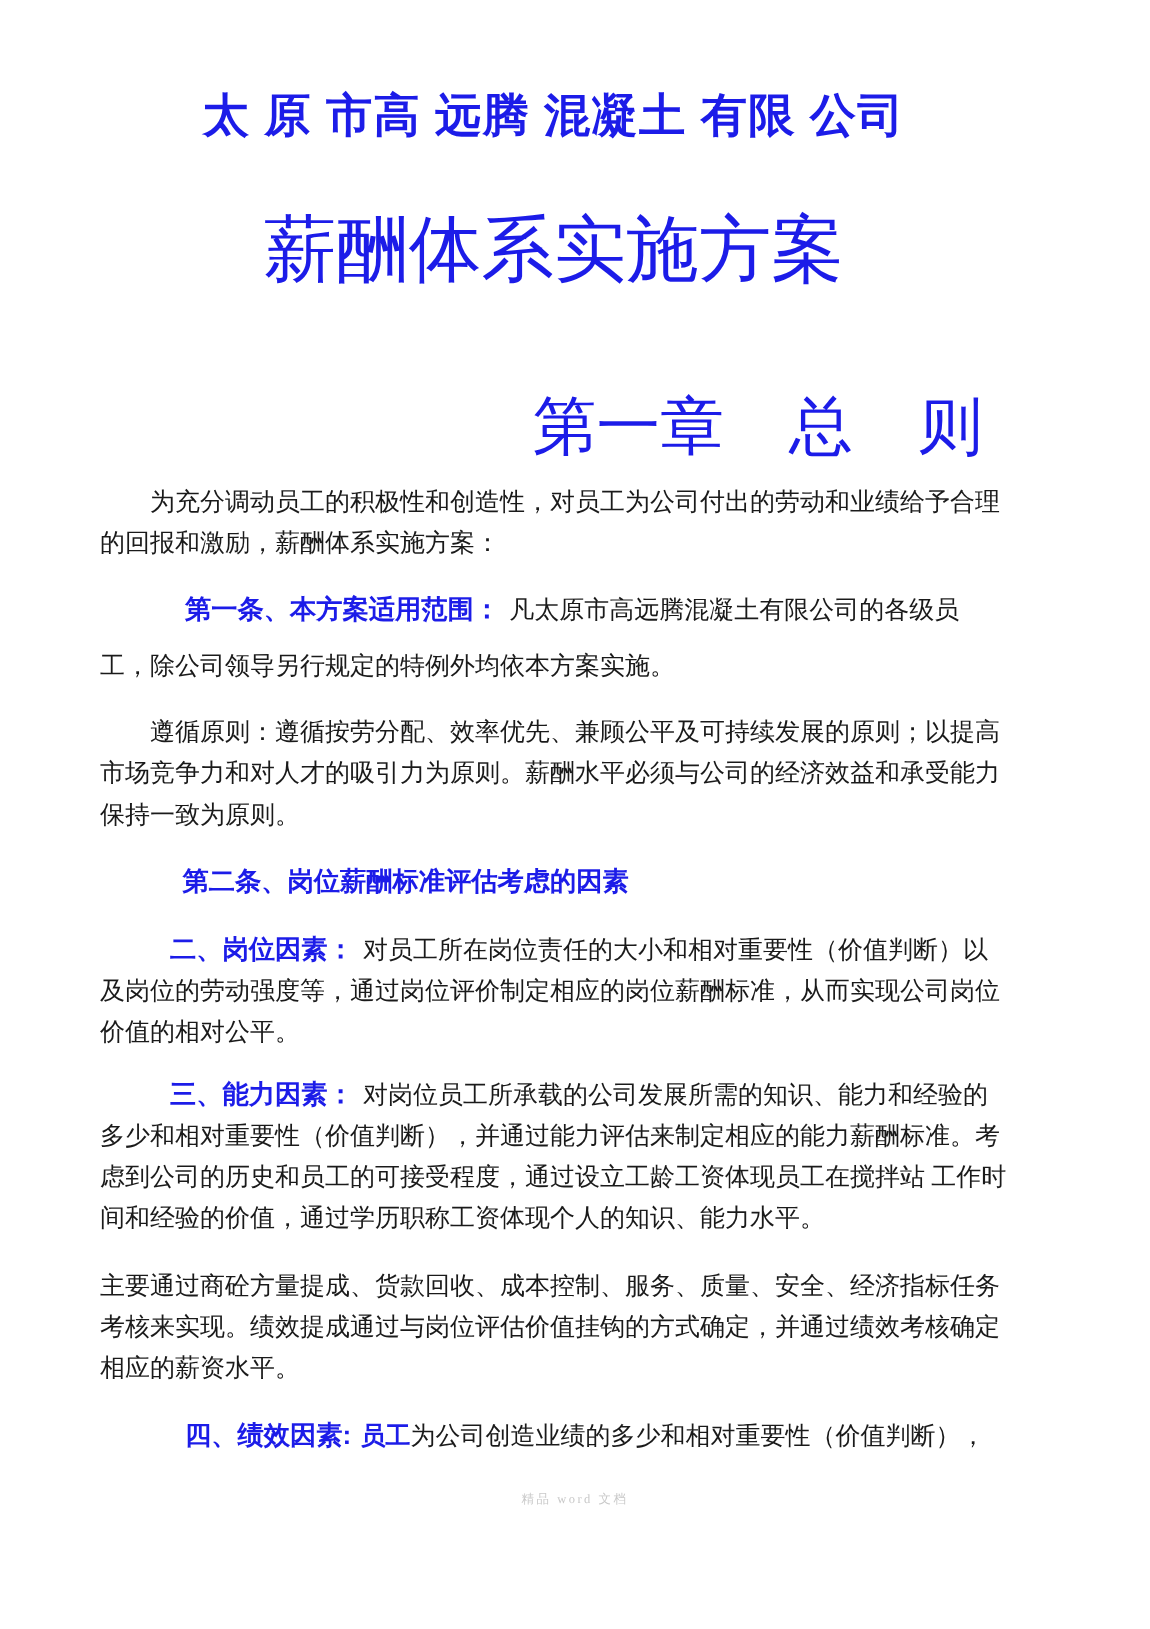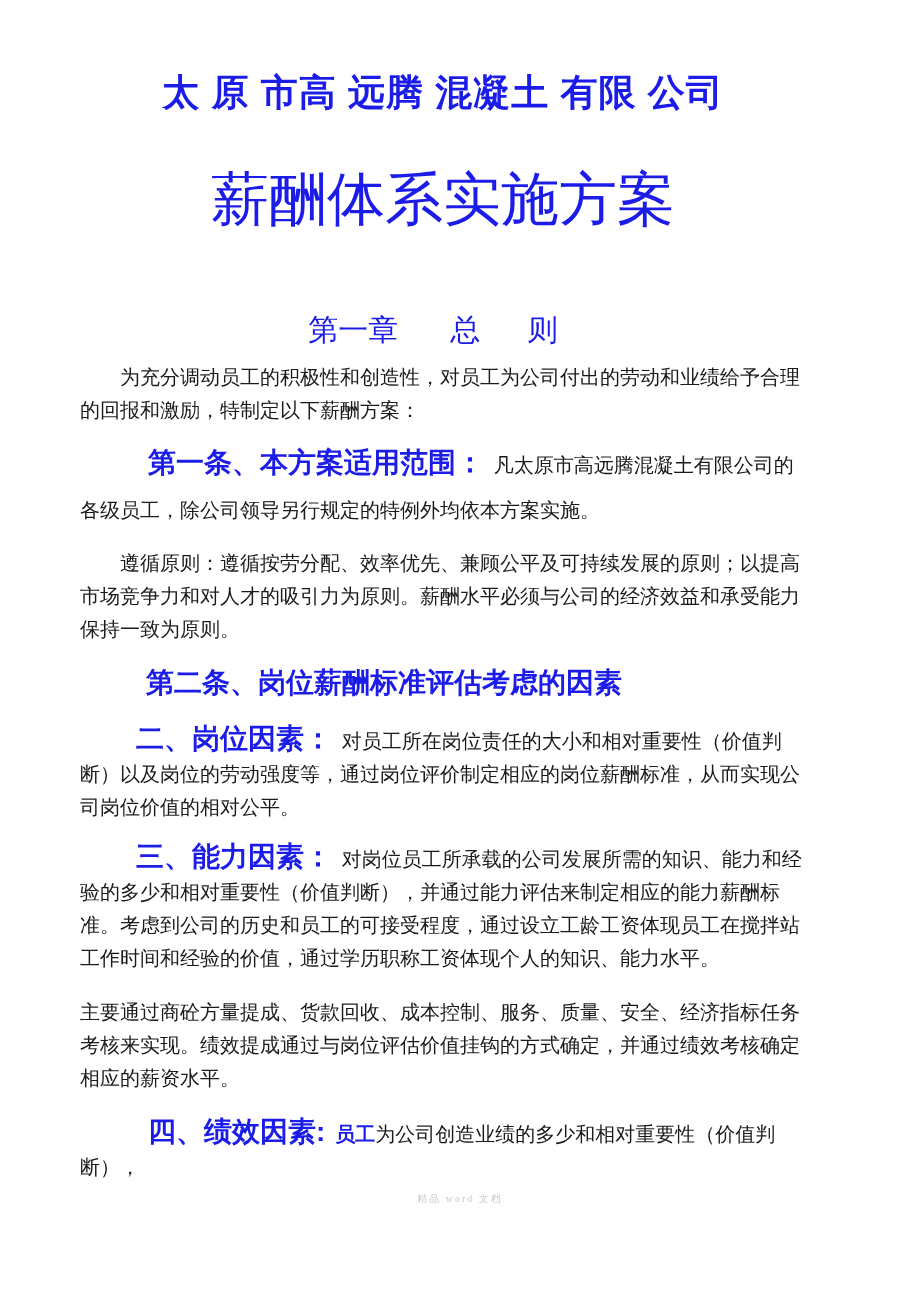--- a/index.html
+++ b/index.html
@@ -14,28 +14,28 @@
   .company-title {
     text-align:center; color:var(--blue);
     font-family:"Liberation Sans","DejaVu Sans",sans-serif; font-weight:bold;
     font-size:37px; line-height:1.15; letter-spacing:1px; white-space:pre;
   }
   .doc-title {
     text-align:center; color:var(--blue); font-size:58px; line-height:1.2;
     margin-top:50px; font-weight:normal;
   }
   .chapter {
-    text-align:center; color:var(--blue); font-size:30px; line-height:1.2;
+    text-align:right; color:var(--blue); font-size:51px; line-height:1.2;
     margin-top:78px; white-space:pre;
   }
   .chapter .chapter-title-span { margin-left:52px; letter-spacing:20px; }
   .para { font-size:20px; line-height:33px; margin:13px 0; text-indent:2em; }
   .h-blue {
     color:var(--blue); font-family:"Liberation Sans","DejaVu Sans",sans-serif;
-    font-weight:bold; font-size:28px; margin-right:0.35em;
+    font-weight:bold; font-size:21px; margin-right:0.35em;
   }
   .h-blue2 {
     color:var(--blue); font-family:"Liberation Sans","DejaVu Sans",sans-serif;
     font-weight:bold; font-size:20px;
   }
   .clause1 { line-height:45px; text-indent:3.4em; margin-top:9px; }
   .principle { margin-top:14px; }
   .clause2-head { text-indent:3.3em; margin-top:20px; margin-bottom:20px; }
   .factor { text-indent:2.8em; margin-top:16px; }
   .factor4-head-line { text-indent:3.4em; margin-top:20px; margin-bottom:0; }
@@ -49,21 +49,21 @@
 <body>
 
 <div class="page">
 
   <div class="company-title"><span class="bind">太 原 市高 远腾 混凝土 有限 公司</span></div>
 
   <div class="doc-title"><span class="bind">薪酬体系实施方案</span></div>
 
   <div class="chapter"><span class="bind">第一章</span><span class="bind chapter-title-span">总 则</span></div>
 
-  <p class="para intro"><span class="bind">为充分调动员工的积极性和创造性，对员工为公司付出的劳动和业绩给予合理的回报和激励，特制定以下薪酬方案：</span></p>
+  <p class="para intro"><span class="bind">为充分调动员工的积极性和创造性，对员工为公司付出的劳动和业绩给予合理的回报和激励，薪酬体系实施方案：</span></p>
 
   <p class="para clause1"><span class="h-blue bind">第一条、本方案适用范围：</span><span class="bind">凡太原市高远腾混凝土有限公司的各级员工，除公司领导另行规定的特例外均依本方案实施。</span></p>
 
   <p class="para principle"><span class="bind">遵循原则：遵循按劳分配、效率优先、兼顾公平及可持续发展的原则；以提高市场竞争力和对人才的吸引力为原则。薪酬水平必须与公司的经济效益和承受能力保持一致为原则。</span></p>
 
   <p class="para clause2-head"><span class="h-blue bind">第二条、岗位薪酬标准评估考虑的因素</span></p>
 
 
   <p class="para factor"><span class="h-blue bind">二、岗位因素：</span><span class="bind">对员工所在岗位责任的大小和相对重要性（价值判断）以及岗位的劳动强度等，通过岗位评价制定相应的岗位薪酬标准，从而实现公司岗位价值的相对公平。</span></p>
 

